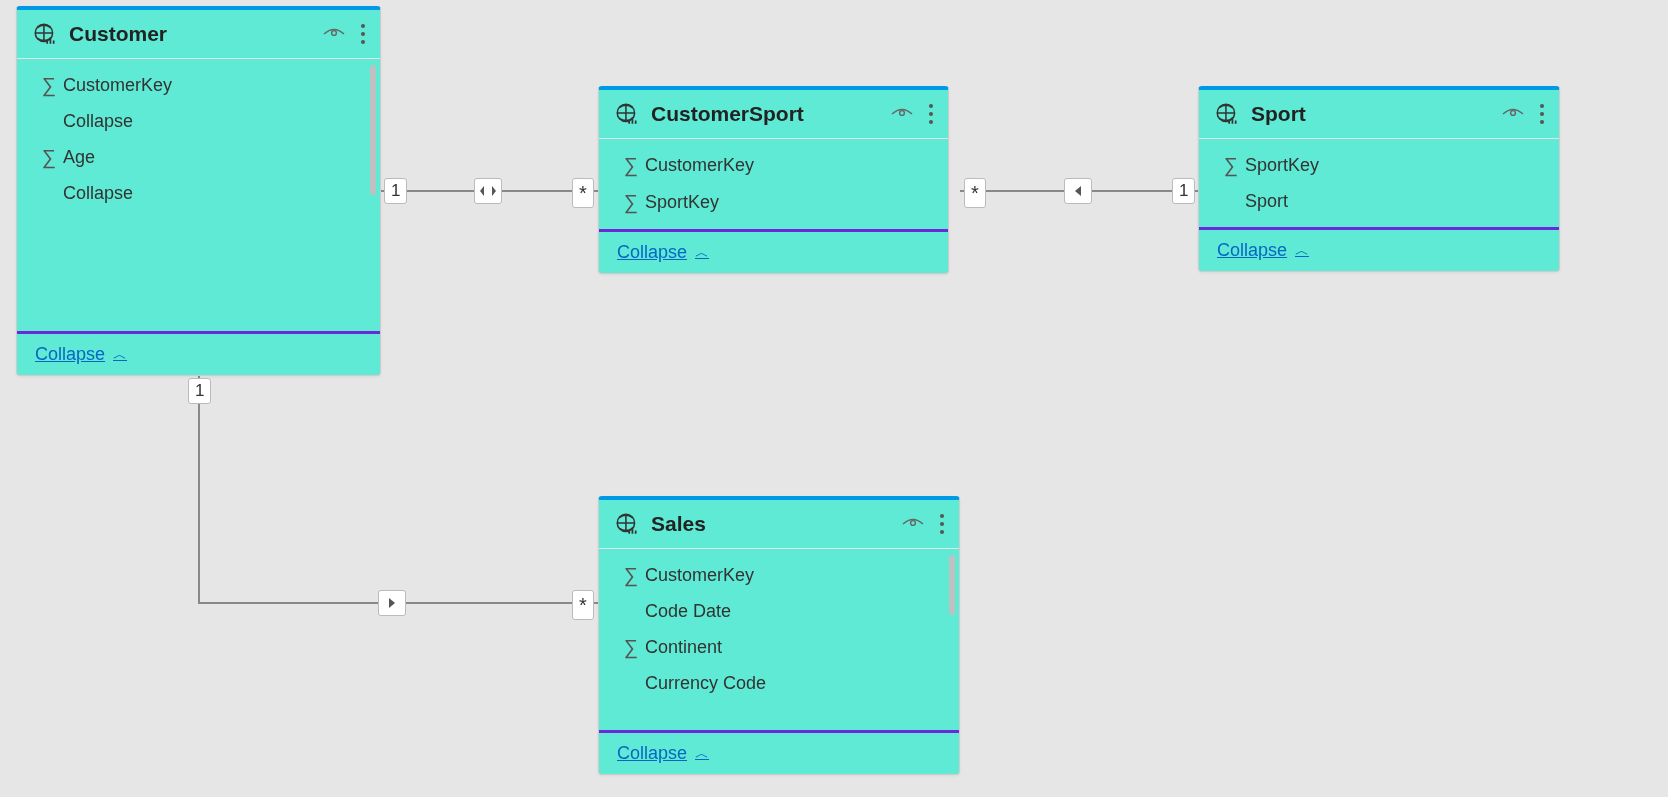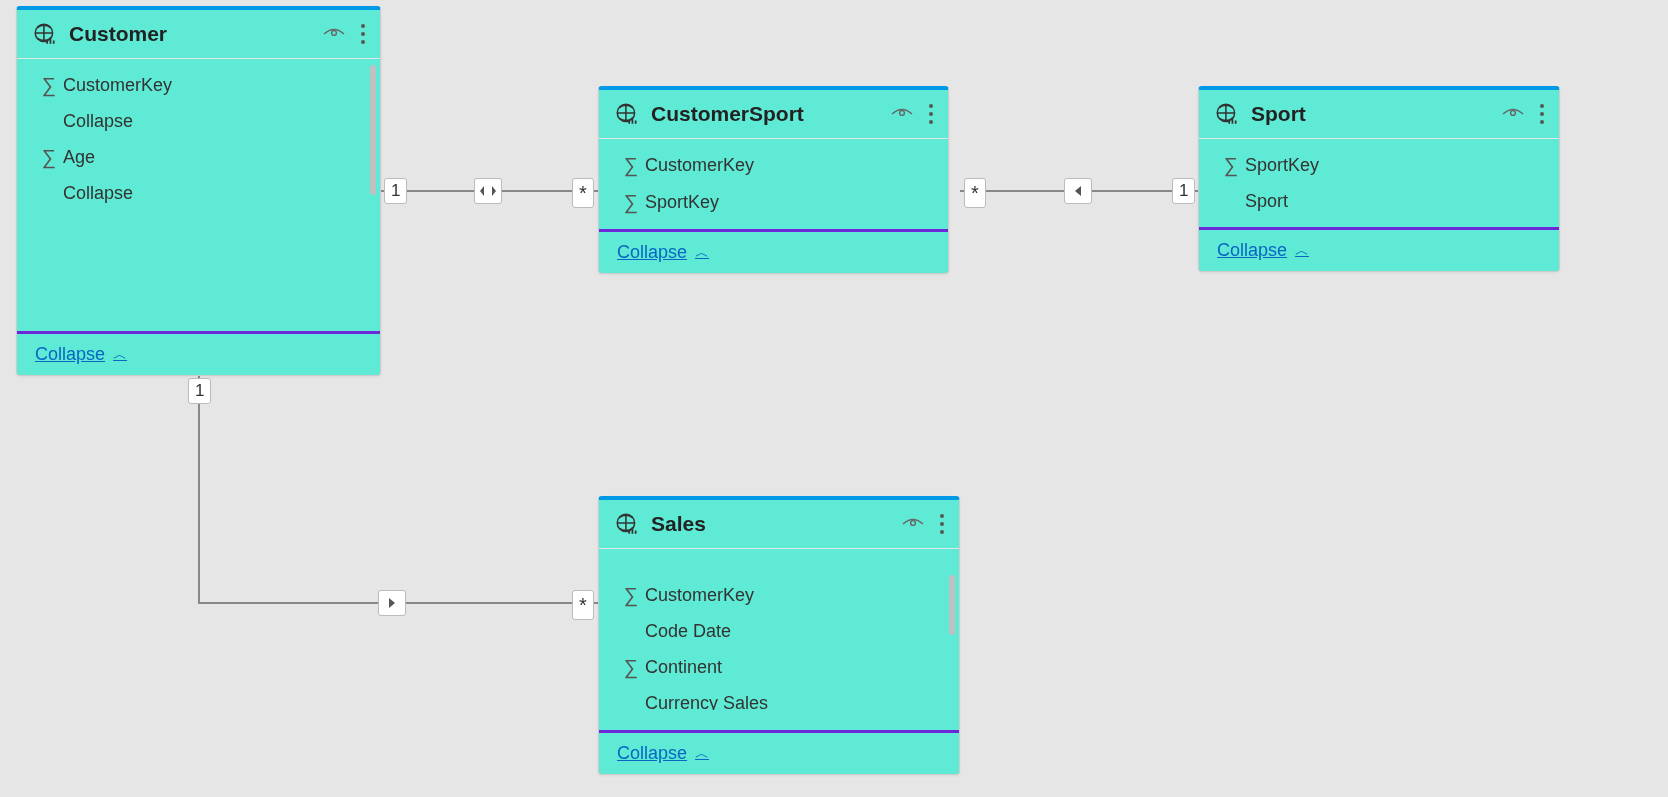--- a/index.html
+++ b/index.html
@@ -291,21 +291,21 @@
           <span class="field-icon"></span>
           <span class="field-label">Sport</span>
         </div>
     </div>
     <div class="collapse-row">
       <span>Collapse</span>
       <span class="chev">︿</span>
     </div>
   </div>
 
-  <div class="table-card" style="left:598px; top:496px; width:362px; height:279px;gap:20px;">
+  <div class="table-card" style="left:598px; top:496px; width:362px; height:279px;">
     <div class="table-header">
       <span class="icon-box">
         <svg width="26" height="26" viewBox="0 0 24 24" fill="none" stroke="#333" stroke-width="1.4">
           <circle cx="11" cy="11" r="8"></circle>
             <path d="M3 11 H19 M11 3 V19 M5 6 Q11 2 17 6 M5 16 Q11 20 17 16"></path>
           <path d="M17 15 L17 21 M20 18 L20 21 M14 18 L14 21" stroke-width="1.6"></path>
         </svg>
       </span>
       <span class="table-title">Sales</span>
       <span class="header-actions">
@@ -332,21 +332,21 @@
       <div class="field-row">
           <span class="field-icon"></span>
           <span class="field-label">Code Date</span>
         </div>
       <div class="field-row">
           <span class="field-icon">∑</span>
           <span class="field-label">Continent</span>
         </div>
       <div class="field-row">
           <span class="field-icon"></span>
-          <span class="field-label">Currency Sales</span>
+          <span class="field-label">Currency Code</span>
         </div>
       <div class="scrollbar-thumb" style="top:6px; height:60px;"></div>
     </div>
     <div class="collapse-row">
       <span>Collapse</span>
       <span class="chev">︿</span>
     </div>
   </div>
 
 </div>

